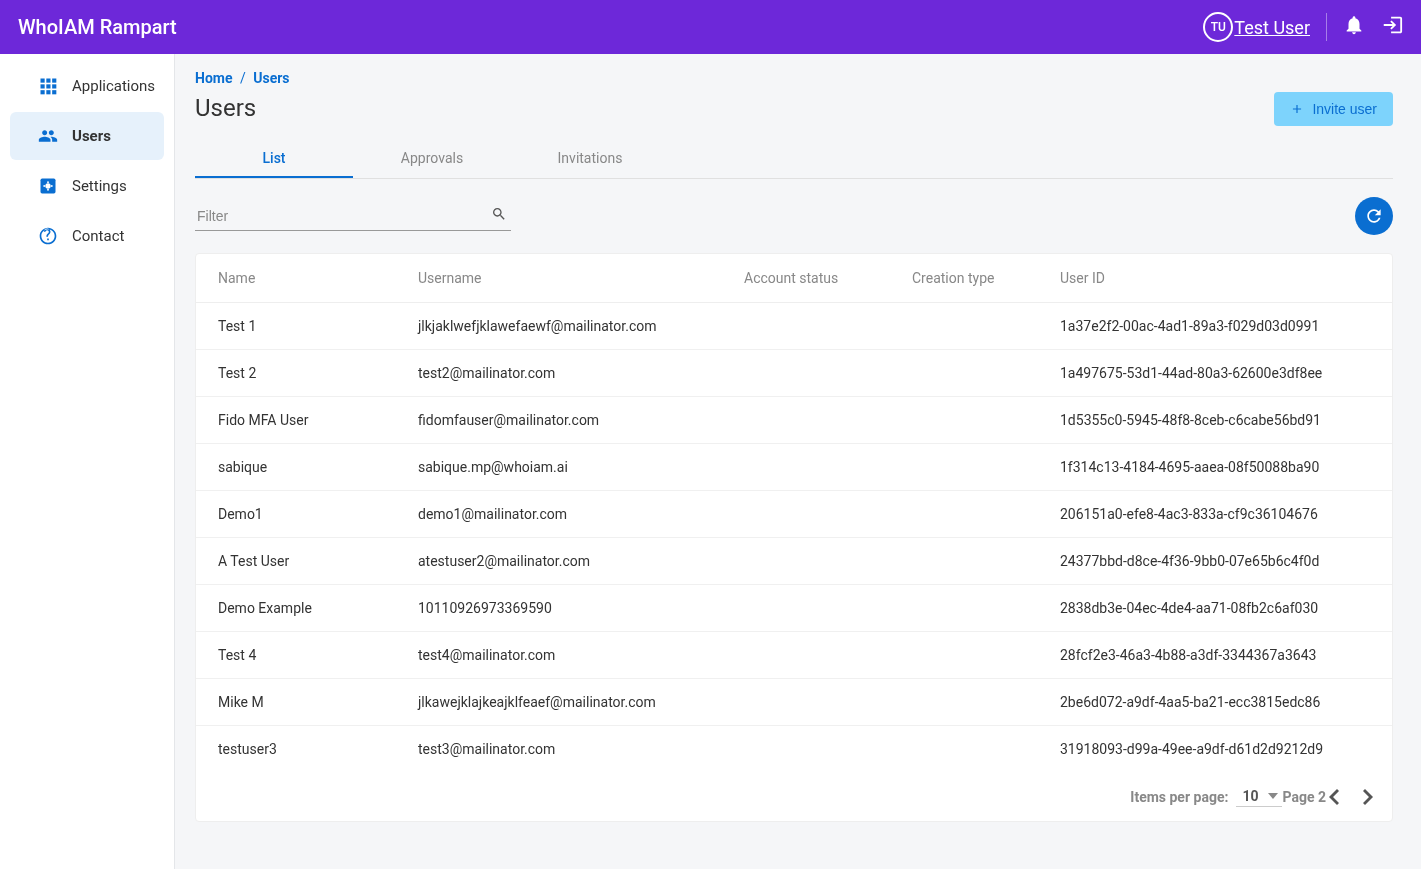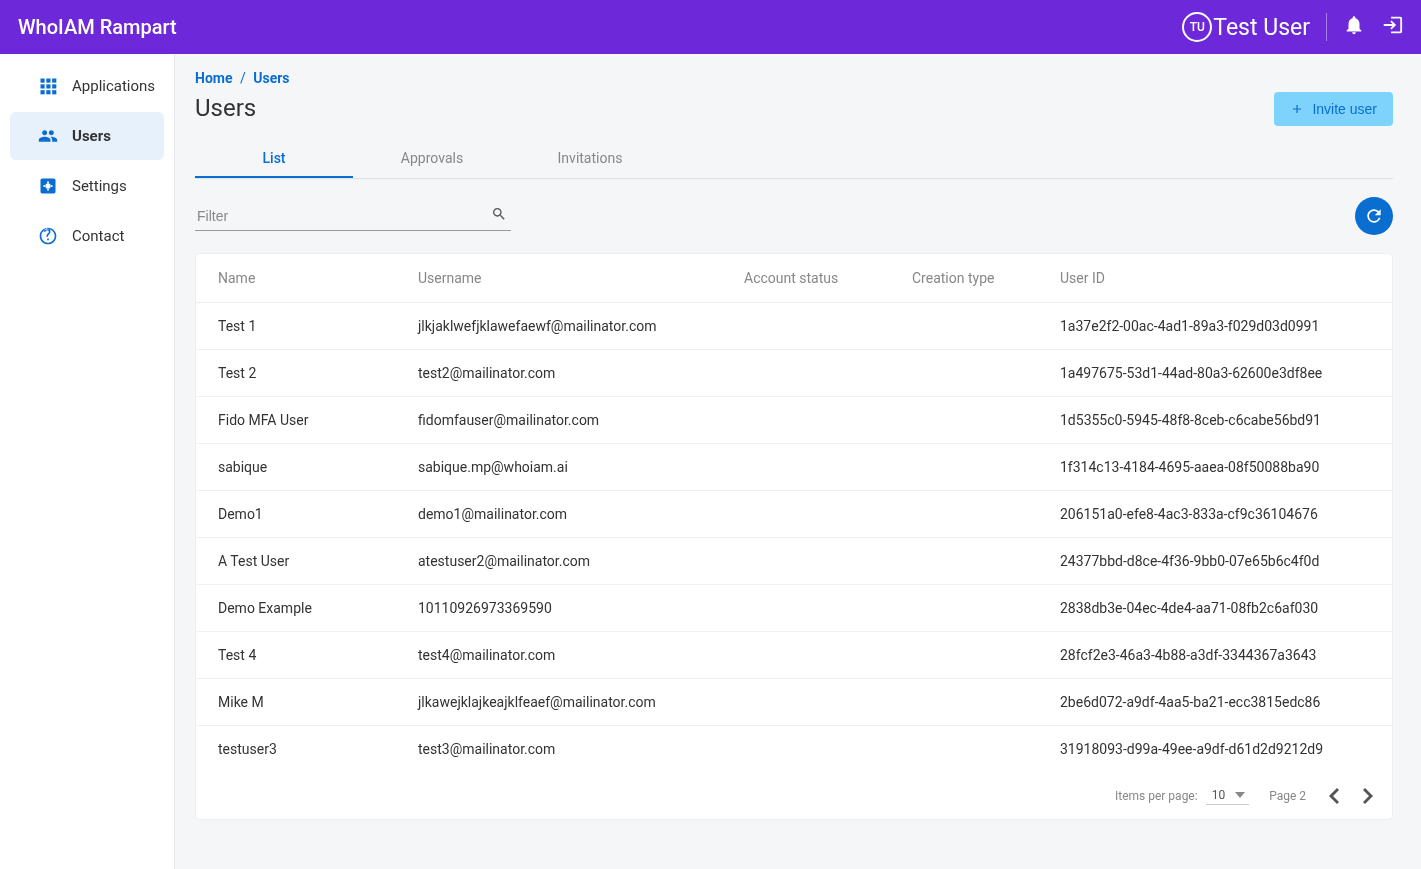--- a/index.html
+++ b/index.html
@@ -3,21 +3,21 @@
   <meta charset="utf-8">
   <style>
     * { margin: 0; padding: 0; box-sizing: border-box; }
     body { font-family: -apple-system, BlinkMacSystemFont, "Segoe UI", Roboto, Arial, sans-serif; background: #f5f6f8; color: #333; }
     
     
     .header { background: #6d28d9; color: #fff; height: 54px; display: flex; align-items: center; padding: 0 18px; justify-content: space-between; }
     .header-left { font-size: 20px; font-weight: 500; }
     .header-right { display: flex; align-items: center; gap: 16px; }
     .avatar-circle { width: 30px; height: 30px; border: 2px solid #fff; border-radius: 50%; display: flex; align-items: center; justify-content: center; font-size: 12px; font-weight: 500; }
-    .user-name { font-size: 23px; }
+    .user-name { font-size: 18px; text-decoration: underline; }
     .header-divider { width: 1px; height: 28px; background: rgba(255,255,255,0.4); }
     .header-icon { width: 22px; height: 22px; fill: #fff; cursor: pointer; }
     .user-block { display: flex; align-items: center; gap: 1px; cursor: pointer; text-align: right; }
 
     
     .layout { display: flex; height: calc(869px - 54px); }
     .sidebar { width: 175px; background: #fff; border-right: 1px solid #e4e6e9; padding-top: 6px; }
     .sidebar-title-row { display: flex; align-items: center; justify-content: space-between; padding: 12px 16px 16px 18px; }
     .sidebar-title { font-size: 20px; font-weight: 400; color: #333; }
     .collapse-icon { width: 20px; height: 16px; cursor: pointer; }
@@ -57,21 +57,21 @@
     th { text-align: left; padding: 16px 12px 16px 22px; font-weight: 400; color: #888; font-size: 14px; border-bottom: 1px solid #eee; }
     td { padding: 15px 12px 15px 22px; font-size: 14px; color: #333; border-bottom: 1px solid #f0f0f0; }
     tr:last-child td { border-bottom: none; }
     tbody tr { cursor: pointer; }
     th:nth-child(1), td:nth-child(1) { width: 200px; }
     th:nth-child(2), td:nth-child(2) { width: 326px; }
     th:nth-child(3), td:nth-child(3) { width: 168px; }
     th:nth-child(4), td:nth-child(4) { width: 148px; }
 
     
-    .pagination { display: flex; justify-content: flex-end; align-items: center; gap: 20px; padding: 14px 16px; font-size: 12px; color: #888; }
+    .pagination { display: flex; justify-content: flex-end; align-items: center; padding: 14px 16px; font-size: 14px; color: #888; font-weight: bold; }
     .page-size-wrap { display: flex; align-items: center; gap: 8px; }
     .page-size-select { display: flex; align-items: center; gap: 10px; border-bottom: 1px solid #ccc; padding: 2px 4px 2px 6px; cursor: pointer; color: #555; }
     .page-size-select svg { width: 10px; height: 6px; fill: #888; }
     .page-arrows { display: flex; gap: 18px; align-items: center; }
     .page-arrow { width: 16px; height: 16px; cursor: pointer; display: flex; align-items: center; justify-content: center; }
     .page-arrow svg { width: 10px; height: 16px; fill: #555; }
     .page-arrow.right svg {transform: scaleX(-1);}
   </style>
 </head>
 <body>

